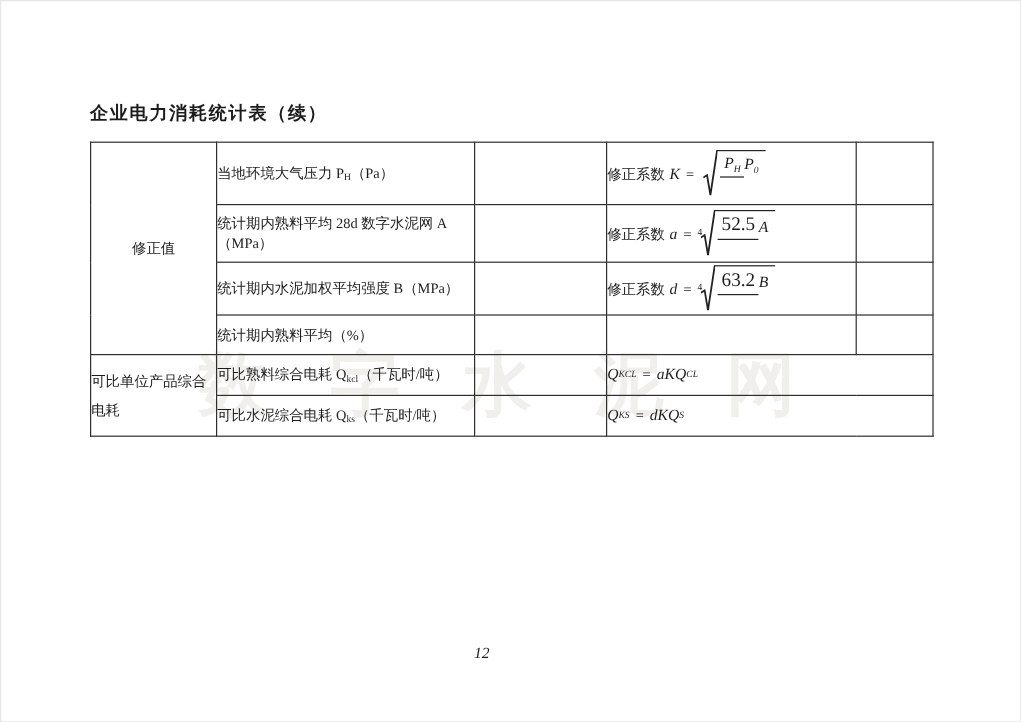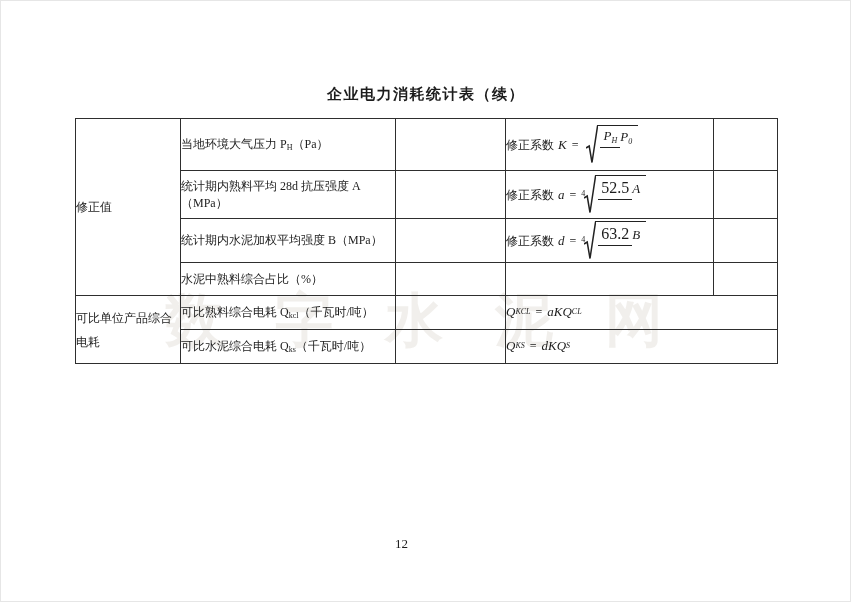--- a/index.html
+++ b/index.html
@@ -7,21 +7,21 @@
     width:851px; height:602px; position:relative;
     background:#ffffff;
     box-shadow: inset 0 0 0 1px #e6e6e6;
     font-family:"Liberation Serif","DejaVu Serif",serif;
     color:#1c1c1c;
     overflow:hidden;
   }
 
   .doc-title {
     position:absolute; left:75px; top:85px; width:702px;
-    text-align:center; font-size:15px; font-weight:bold;
+    font-size:15px; font-weight:bold;
     letter-spacing:1.5px; z-index:2;
   }
 
   .watermark {
     position:absolute; left:165px; top:282px; z-index:0;
     font-family:"DejaVu Sans","Liberation Sans",sans-serif;
     font-size:58px; font-weight:bold; letter-spacing:52px;
     color:rgba(160,150,128,0.15); white-space:nowrap;
     pointer-events:none; user-select:none;
   }
@@ -31,21 +31,21 @@
     border-collapse:collapse; table-layout:fixed; width:702px;
     background:transparent;
   }
   table.main td {
     border:1px solid #2e2e2e; vertical-align:middle;
     font-size:12px; padding:0; overflow:hidden;
   }
   tr.r1 { height:52px; } tr.r2 { height:48px; } tr.r3 { height:44px; }
   tr.r4 { height:33px; } tr.r5 { height:34px; } tr.r6 { height:34px; }
 
-  td.group-cell { }
+  td.group-cell { text-align:center; }
   td.group-cell2 {
     text-align:left; padding:0 0 0 6px; font-size:11px;
     line-height:24px; word-break:break-all;
   }
   td.item-cell { padding-left:8px; }
   td.formula-cell { padding-left:8px; }
 
   .sub  { font-size:8px; vertical-align:-2px; }
   .sub-it { font-size:8px; font-style:italic; vertical-align:-3px; }
 
@@ -59,21 +59,21 @@
   .rad-sign-svg { width:12px; align-self:stretch; margin-right:-1px; }
   .rad-box { border-top:1.2px solid #222; padding:2px 6px 1px 3px; }
 
   .frac { display:inline-flex; flex-direction:row; align-items:center; line-height:1.25; }
   .frac .fnum { border-bottom:1px solid #222; padding:0 3px 1px; }
   .frac .fden { padding-top:1px;text-align:right; }
   .frac .plain { font-style:normal; font-size:16px; }
 
   .page-number {
     position:absolute; left:0; top:536px; width:803px;
-    text-align:center; font-size:13px; z-index:2;
+    text-align:center; font-size:13px; z-index:2;font-style:italic;
   }
 </style>
 </head>
 <body>
 
 <div class="watermark">数字水泥网</div>
 
 <div class="doc-title">企业电力消耗统计表（续）</div>
 
 <table class="main">
@@ -105,21 +105,21 @@
               <span class="fden"><span class="f-var">P</span><span class="sub-it">0</span></span>
             </span>
           </span>
         </span>
       </span>
     </td>
     <td></td>
   </tr>
 
   <tr class="r2">
-    <td class="item-cell">统计期内熟料平均 28d 抗压强度 A（MPa）</td>
+    <td class="item-cell">统计期内熟料平均 28d 数字水泥网 A（MPa）</td>
     <td></td>
     <td class="formula-cell">
       <span class="formula">
         <span class="f-prefix">修正系数</span>
         <span class="f-var">a</span>
         <span class="f-eq">=</span>
         <span class="radical">
           <span class="rad-idx">4</span>
           <svg class="rad-sign-svg" viewBox="0 0 12 40" preserveAspectRatio="none">
                 <path d="M0 23 L3.2 21 L6 37.5 L11.6 0.6" fill="none" stroke="#222" stroke-width="1.5"></path>
@@ -155,21 +155,21 @@
               <span class="fden"><span class="f-var">B</span></span>
             </span>
           </span>
         </span>
       </span>
     </td>
     <td></td>
   </tr>
 
   <tr class="r4">
-    <td class="item-cell">水泥中熟料综合占比（%）</td>
+    <td class="item-cell">统计期内熟料平均（%）</td>
     <td></td>
     <td></td>
     <td></td>
   </tr>
 
   <tr class="r5">
     <td class="group-cell2" rowspan="2">可比单位产品综合电耗</td>
     <td class="item-cell"><span>可比熟料综合电耗 Q</span><span class="sub">kcl</span><span>（千瓦时/吨）</span></td>
     <td></td>
     <td class="formula-cell" colspan="2">

